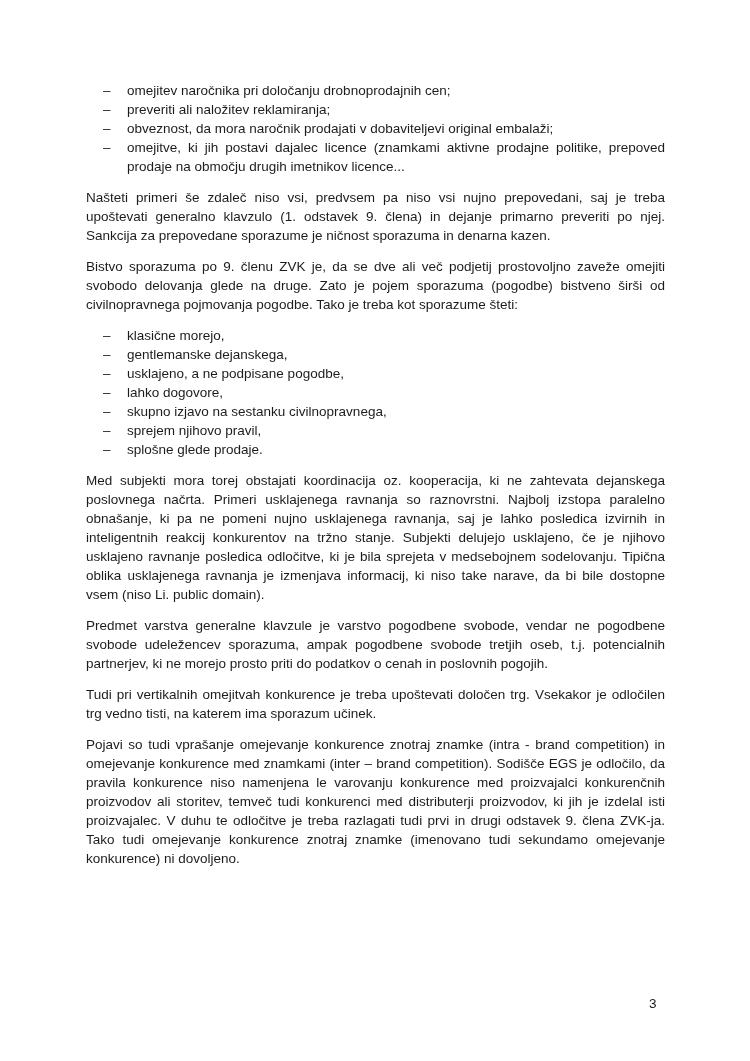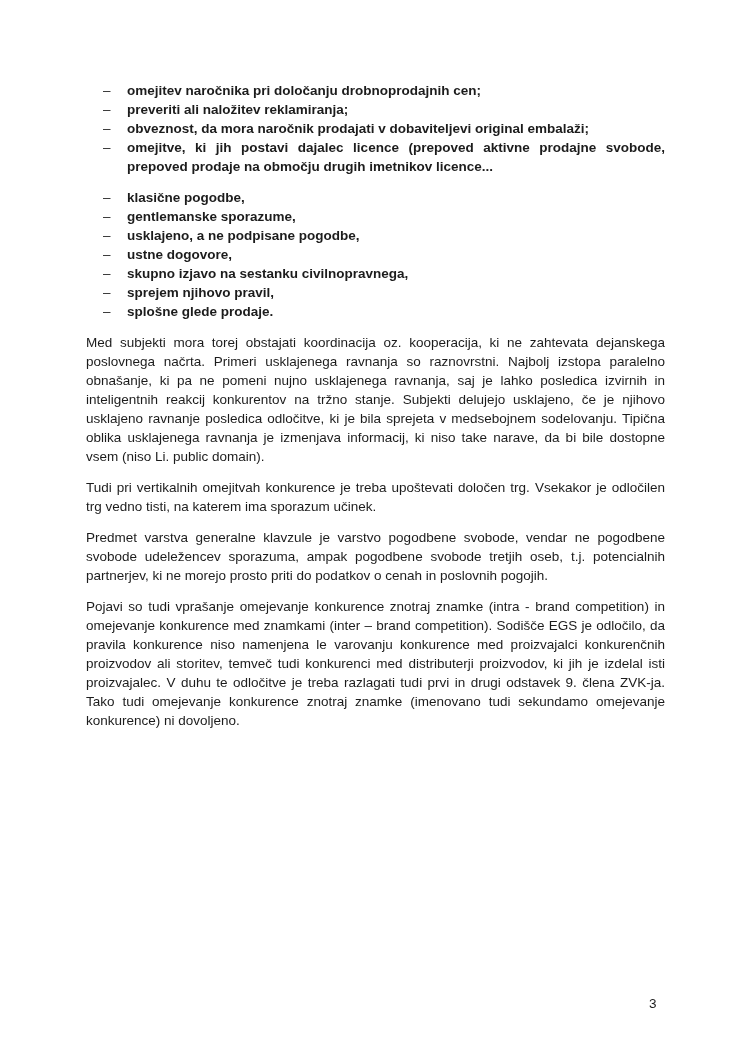--- a/index.html
+++ b/index.html
@@ -39,21 +39,20 @@
     display: flex;
     align-items: flex-start;
   }
   .marker {
     flex: 0 0 24px;
     margin-left: 17px;
   }
   .item-text {
     flex: 1;
     text-align: justify;
-    font-weight: bold;
   }
   .page-number {
     position: absolute;
     left: 649px;
     top: 994px;
     font-size: 13.5px;
     line-height: 19px;
   }
 </style>
 </head>
@@ -70,61 +69,63 @@
       <li class="dash-item">
         <span class="marker">–</span>
         <span class="item-text">preveriti ali naložitev reklamiranja;</span>
       </li>
       <li class="dash-item">
         <span class="marker">–</span>
         <span class="item-text">obveznost, da mora naročnik prodajati v dobaviteljevi original embalaži;</span>
       </li>
       <li class="dash-item">
         <span class="marker">–</span>
-        <span class="item-text">omejitve, ki jih postavi dajalec licence (prepoved aktivne prodajne svobode, prepoved prodaje na območju drugih imetnikov licence...</span>
+        <span class="item-text">omejitve, ki jih postavi dajalec licence (znamkami aktivne prodajne politike, prepoved prodaje na območju drugih imetnikov licence...</span>
       </li>
     </ul>
 
+    <p class="para">Našteti primeri še zdaleč niso vsi, predvsem pa niso vsi nujno prepovedani, saj je treba upoštevati generalno klavzulo (1. odstavek 9. člena) in dejanje primarno preveriti po njej. Sankcija za prepovedane sporazume je ničnost sporazuma in denarna kazen.</p>
 
+    <p class="para">Bistvo sporazuma po 9. členu ZVK je, da se dve ali več podjetij prostovoljno zaveže omejiti svobodo delovanja glede na druge. Zato je pojem sporazuma (pogodbe) bistveno širši od civilnopravnega pojmovanja pogodbe. Tako je treba kot sporazume šteti:</p>
 
     <ul class="dash-list">
       <li class="dash-item">
         <span class="marker">–</span>
-        <span class="item-text">klasične pogodbe,</span>
+        <span class="item-text">klasične morejo,</span>
       </li>
       <li class="dash-item">
         <span class="marker">–</span>
-        <span class="item-text">gentlemanske sporazume,</span>
+        <span class="item-text">gentlemanske dejanskega,</span>
       </li>
       <li class="dash-item">
         <span class="marker">–</span>
         <span class="item-text">usklajeno, a ne podpisane pogodbe,</span>
       </li>
       <li class="dash-item">
         <span class="marker">–</span>
-        <span class="item-text">ustne dogovore,</span>
+        <span class="item-text">lahko dogovore,</span>
       </li>
       <li class="dash-item">
         <span class="marker">–</span>
         <span class="item-text">skupno izjavo na sestanku civilnopravnega,</span>
       </li>
       <li class="dash-item">
         <span class="marker">–</span>
         <span class="item-text">sprejem njihovo pravil,</span>
       </li>
       <li class="dash-item">
         <span class="marker">–</span>
         <span class="item-text">splošne glede prodaje.</span>
       </li>
     </ul>
 
     <p class="para">Med subjekti mora torej obstajati koordinacija oz. kooperacija, ki ne zahtevata dejanskega poslovnega načrta. Primeri usklajenega ravnanja so raznovrstni. Najbolj izstopa paralelno obnašanje, ki pa ne pomeni nujno usklajenega ravnanja, saj je lahko posledica izvirnih in inteligentnih reakcij konkurentov na tržno stanje. Subjekti delujejo usklajeno, če je njihovo usklajeno ravnanje posledica odločitve, ki je bila sprejeta v medsebojnem sodelovanju. Tipična oblika usklajenega ravnanja je izmenjava informacij, ki niso take narave, da bi bile dostopne vsem (niso Li. public domain).</p>
 
+    <p class="para">Predmet varstva generalne klavzule je varstvo pogodbene svobode, vendar ne pogodbene svobode udeležencev sporazuma, ampak pogodbene svobode tretjih oseb, t.j. potencialnih partnerjev, ki ne morejo prosto priti do podatkov o cenah in poslovnih pogojih.</p>
+
     <p class="para">Tudi pri vertikalnih omejitvah konkurence je treba upoštevati določen trg. Vsekakor je odločilen trg vedno tisti, na katerem ima sporazum učinek.</p>
-
-    <p class="para">Predmet varstva generalne klavzule je varstvo pogodbene svobode, vendar ne pogodbene svobode udeležencev sporazuma, ampak pogodbene svobode tretjih oseb, t.j. potencialnih partnerjev, ki ne morejo prosto priti do podatkov o cenah in poslovnih pogojih.</p>
 
     <p class="para">Pojavi so tudi vprašanje omejevanje konkurence znotraj znamke (intra - brand competition) in omejevanje konkurence med znamkami (inter – brand competition). Sodišče EGS je odločilo, da pravila konkurence niso namenjena le varovanju konkurence med proizvajalci konkurenčnih proizvodov ali storitev, temveč tudi konkurenci med distributerji proizvodov, ki jih je izdelal isti proizvajalec. V duhu te odločitve je treba razlagati tudi prvi in drugi odstavek 9. člena ZVK-ja. Tako tudi omejevanje konkurence znotraj znamke (imenovano tudi sekundamo omejevanje konkurence) ni dovoljeno.</p>
 
   </div>
 
   <div class="page-number">3</div>
 </div>
 
 </body></html>

